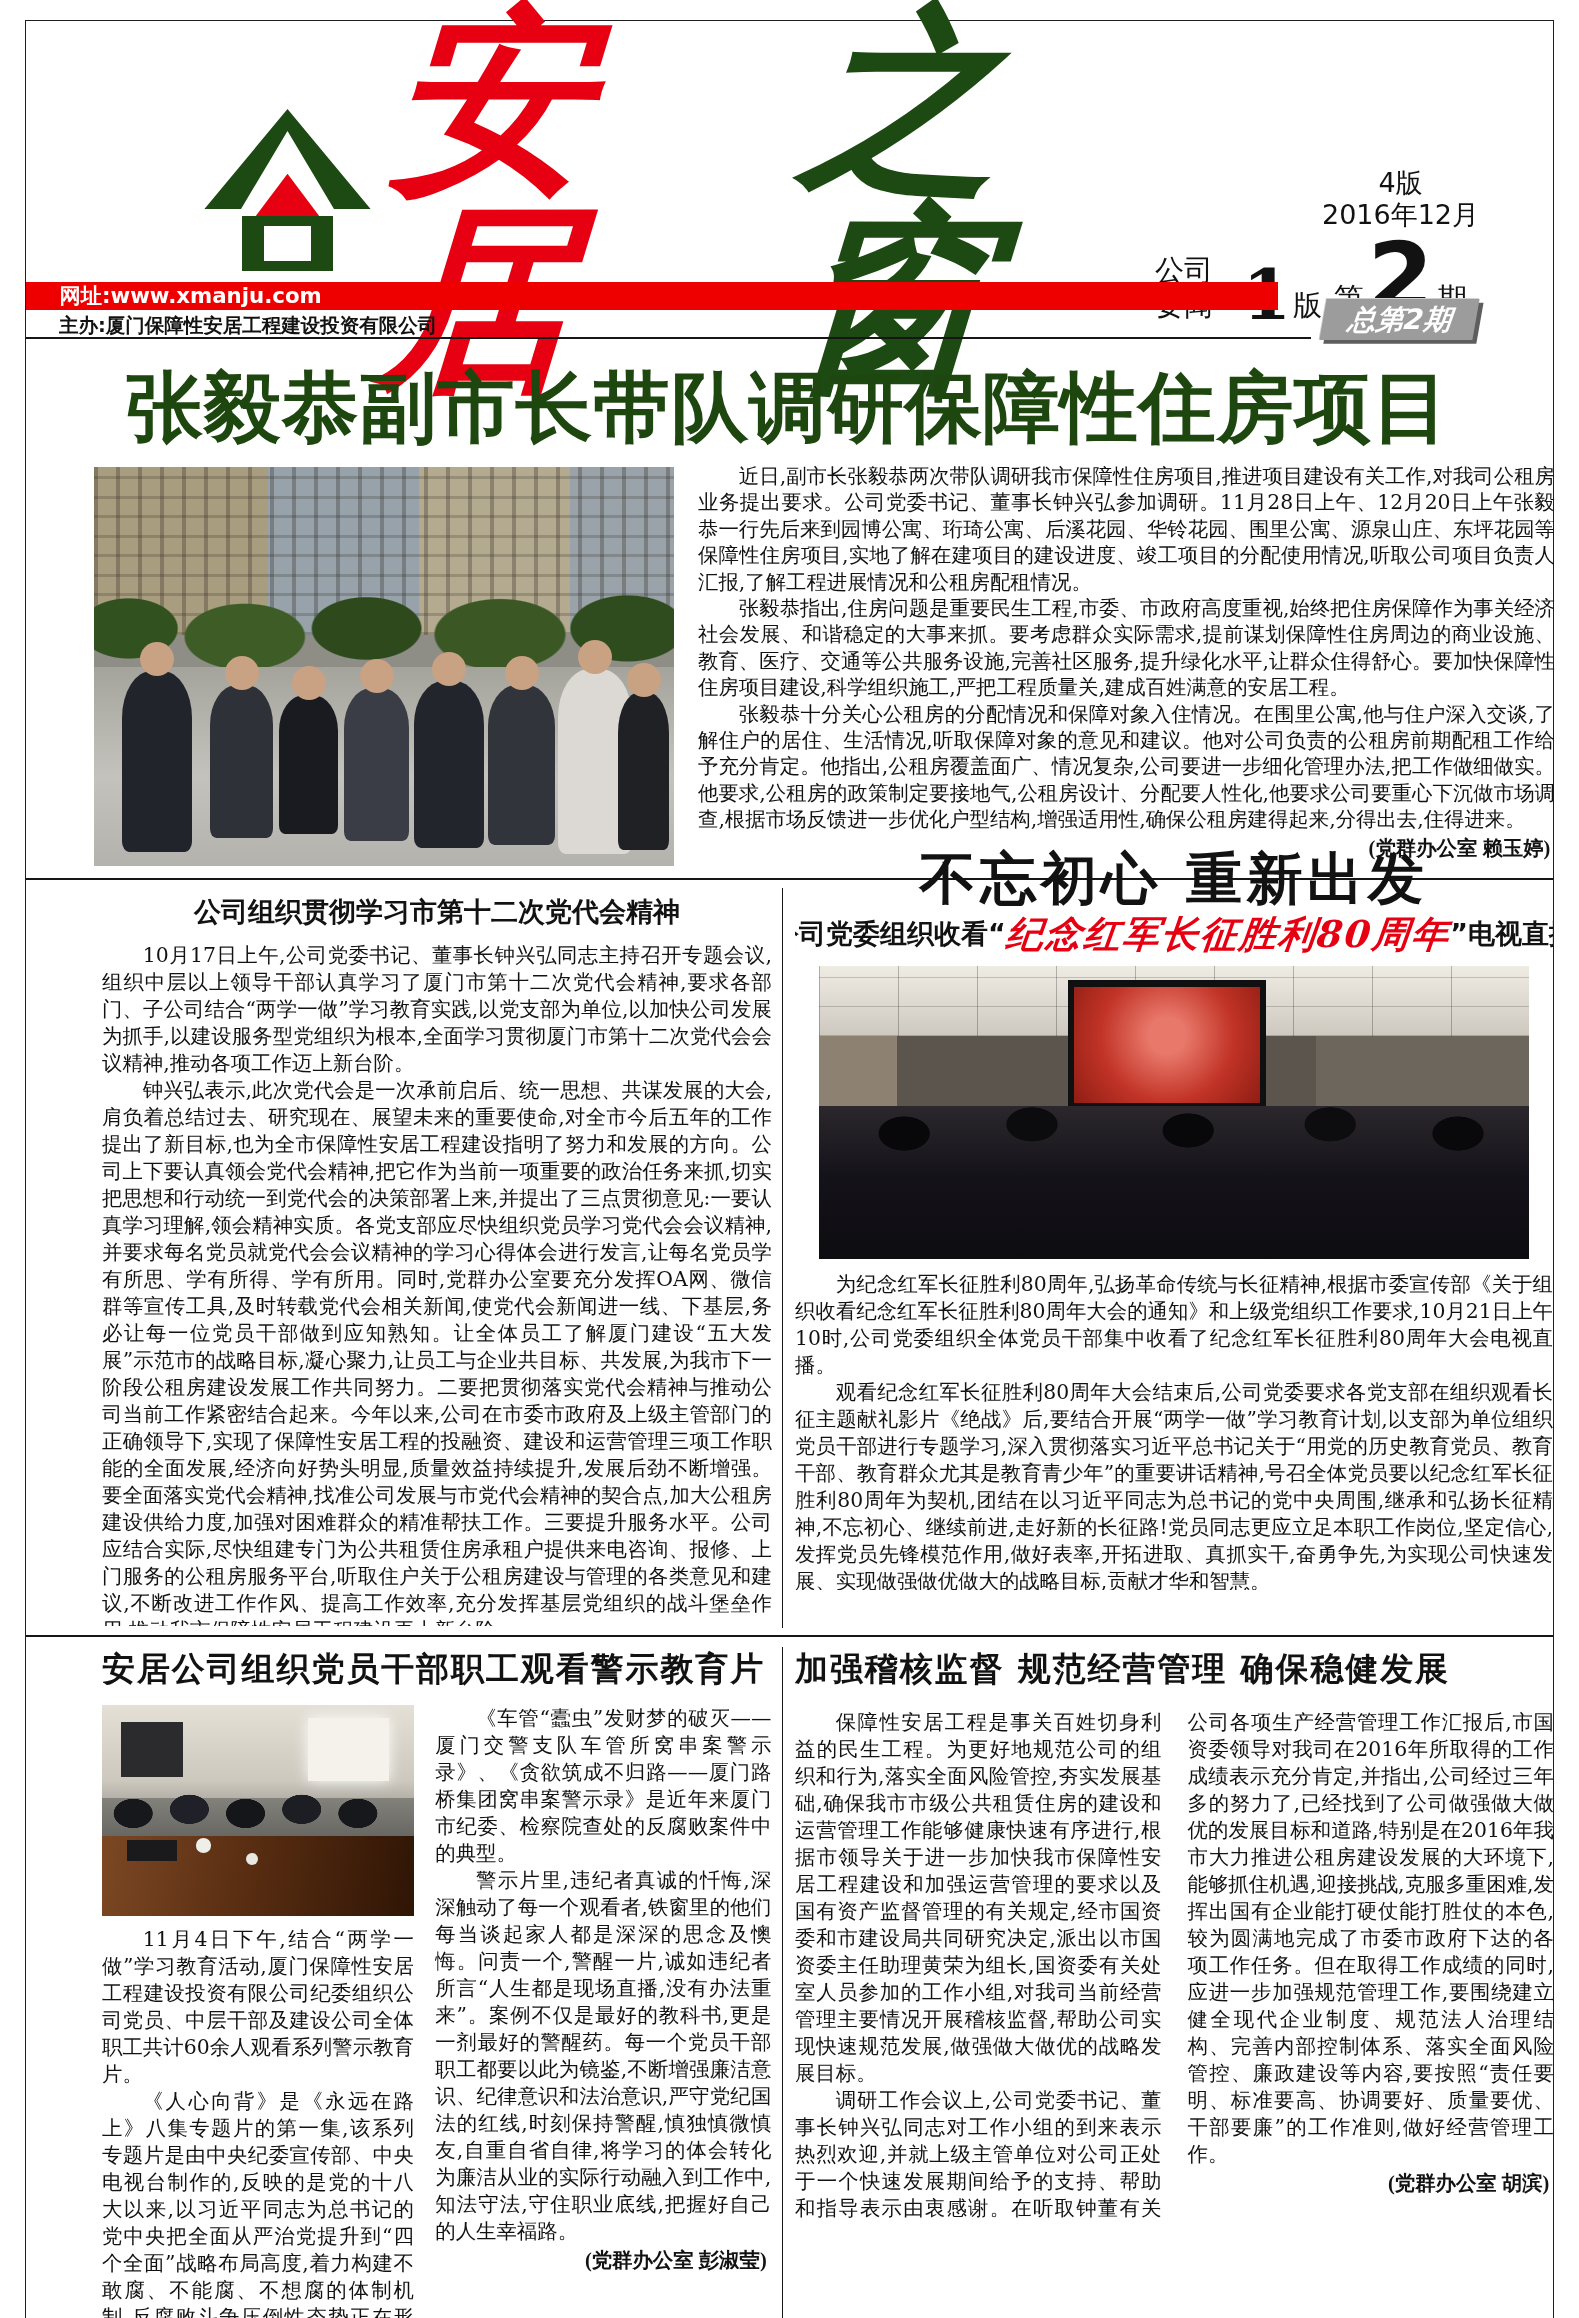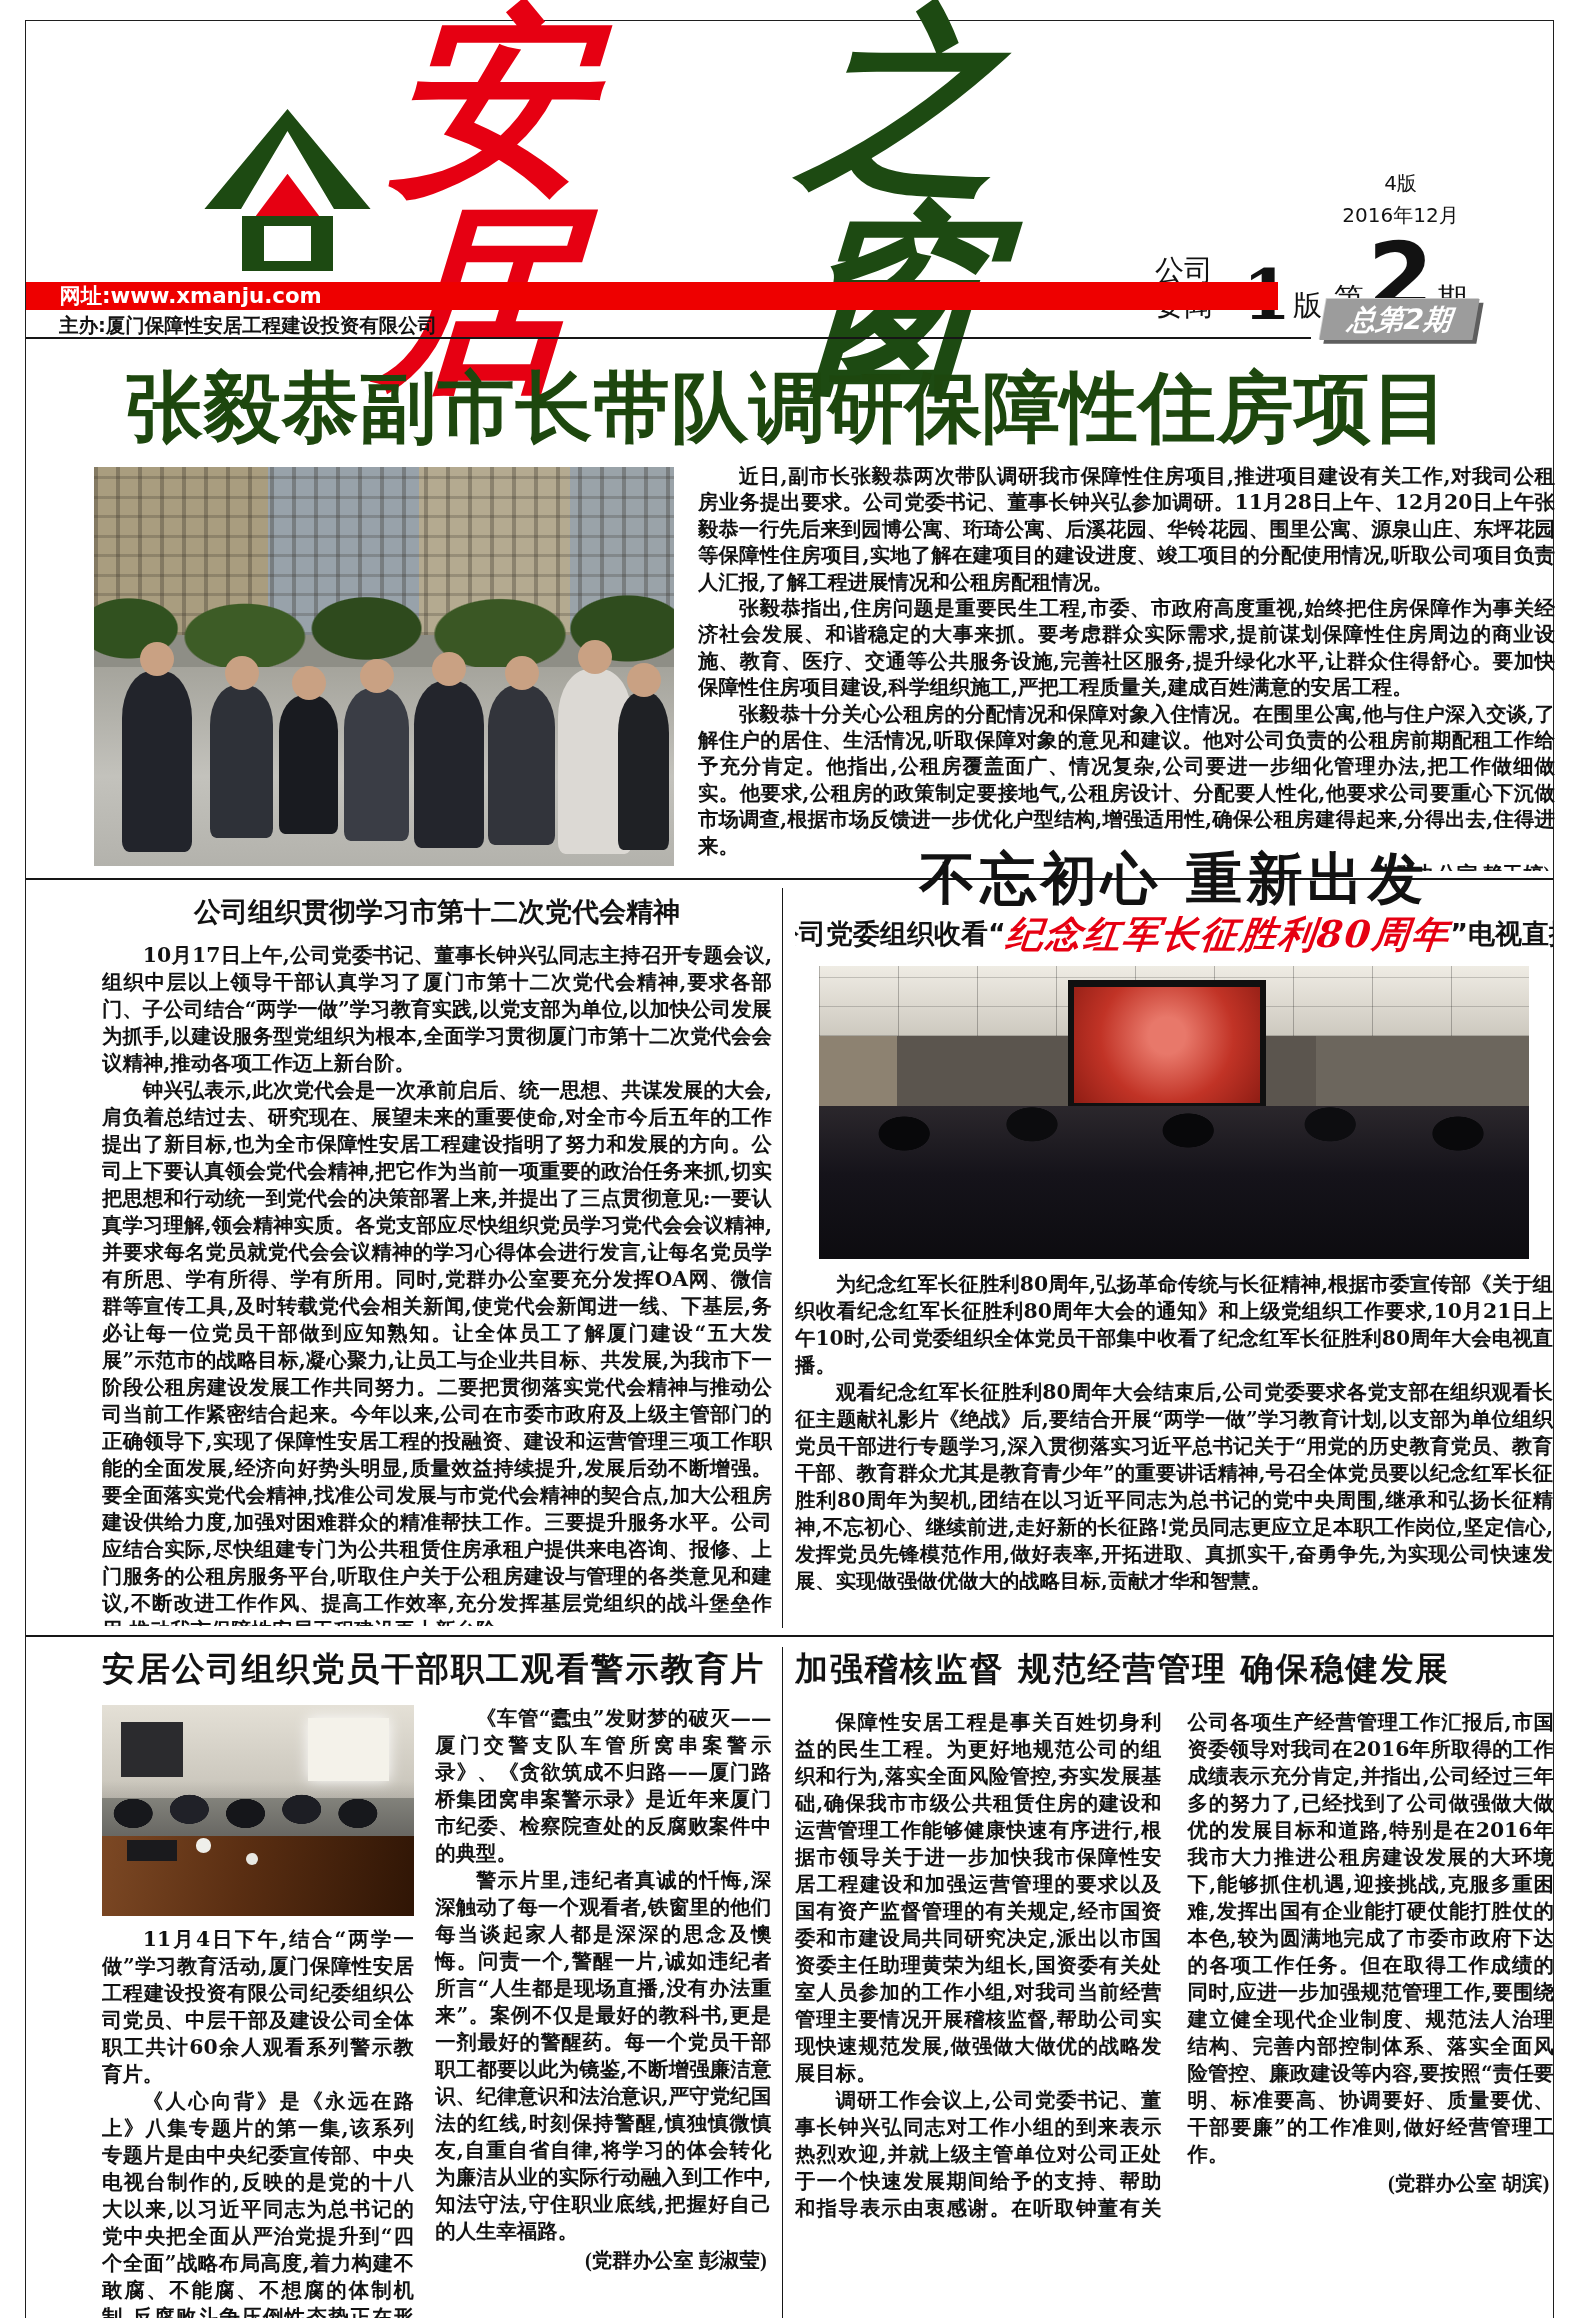--- a/index.html
+++ b/index.html
@@ -16,21 +16,21 @@
       background:var(--masthead_red);clip-path:polygon(50% 0,100% 100%,0 100%);}
   .logo .house{position:absolute;left:23%;top:66%;width:54%;height:34%;background:var(--masthead_green);}
   .logo .house-in{position:absolute;left:36%;top:72%;width:28%;height:22%;background:#ffffff;}
   .masthead-title{left:385px;top:79px;width:825px;height:241px;display:flex;align-items:center;
       justify-content:space-between;font-weight:bold;font-style:italic;transform:skewX(-3deg);
       font-size:199px;line-height:1;letter-spacing:13px;}
   .masthead-title .red{color:var(--masthead_red);}
   .masthead-title .green{color:var(--masthead_green);}
 
   .info-col{left:1317px;top:167px;width:167px;text-align:center;font-family:"DejaVu Sans","Liberation Sans",sans-serif;}
-  .info-col .line{font-size:20px;line-height:32px;}
+  .info-col .line{font-size:27px;line-height:32px;}
   .issue-row{display:flex;align-items:flex-end;justify-content:center;margin-top:6.5px;}
   .issue-row .small{font-size:30px;line-height:37px;}
   .issue-row .big{font-size:95px;line-height:79px;font-weight:bold;margin:0 3.7px;}
   .sec-row{left:1155px;top:253px;width:167px;display:flex;align-items:flex-end;justify-content:flex-start;
       font-family:"DejaVu Serif","Liberation Serif",serif;}
   .sec-row .small{font-size:29px;line-height:35px;}
   .sec-row .big{font-size:70px;line-height:56px;font-weight:bold;margin:0 1.9px;}
 
   .red-bar{left:26.4px;top:282px;width:1252px;height:28px;background:var(--bar_red);color:#ffffff;
       font-family:"DejaVu Sans","Liberation Sans",sans-serif;font-weight:bold;font-size:21.3px;
@@ -43,21 +43,21 @@
       display:flex;align-items:center;justify-content:center;}
   .badge span{font-family:"DejaVu Sans","Liberation Sans",sans-serif;font-weight:bold;font-style:italic;
       color:#ffffff;font-size:28px;transform:skewX(4deg);}
 
   
   .headline{left:83px;top:366px;width:1410px;text-align:center;color:var(--headline_green);
       font-family:"DejaVu Sans","Liberation Sans",sans-serif;font-weight:900;font-size:77px;
       line-height:83px;letter-spacing:0.9px;white-space:nowrap;}
   .lead-photo{left:94px;top:467px;width:580px;height:399px;}
   .lead-text{left:698px;top:463px;width:857px;height:408px;overflow:hidden;}
-  .body-text p{margin:0;text-indent:2em;text-align:justify;font-size:20.4px;line-height:26.4px;font-weight:bold;}
+  .body-text p{margin:0;text-indent:2em;text-align:justify;font-size:20.4px;line-height:26.4px;}
   .mid .body-text p, .bot .body-text p{line-height:27px;}
   .byline{text-align:right;font-family:Liberation Serif, serif;
       font-weight:bold;font-size:20.4px;line-height:30px;padding-right:4.6px;}
 
   .rule-h{background:#161616;height:1.9px;}
   .rule2{left:26.4px;top:878px;width:1527px;}
   .rule3{left:26.4px;top:1635px;width:1527px;}
   .vdiv{position:absolute;width:1.4px;background:#161616;}
   .vdiv-mid{left:782px;top:888px;height:740px;}
   .vdiv-bot{left:782px;top:1647px;height:681px;}

